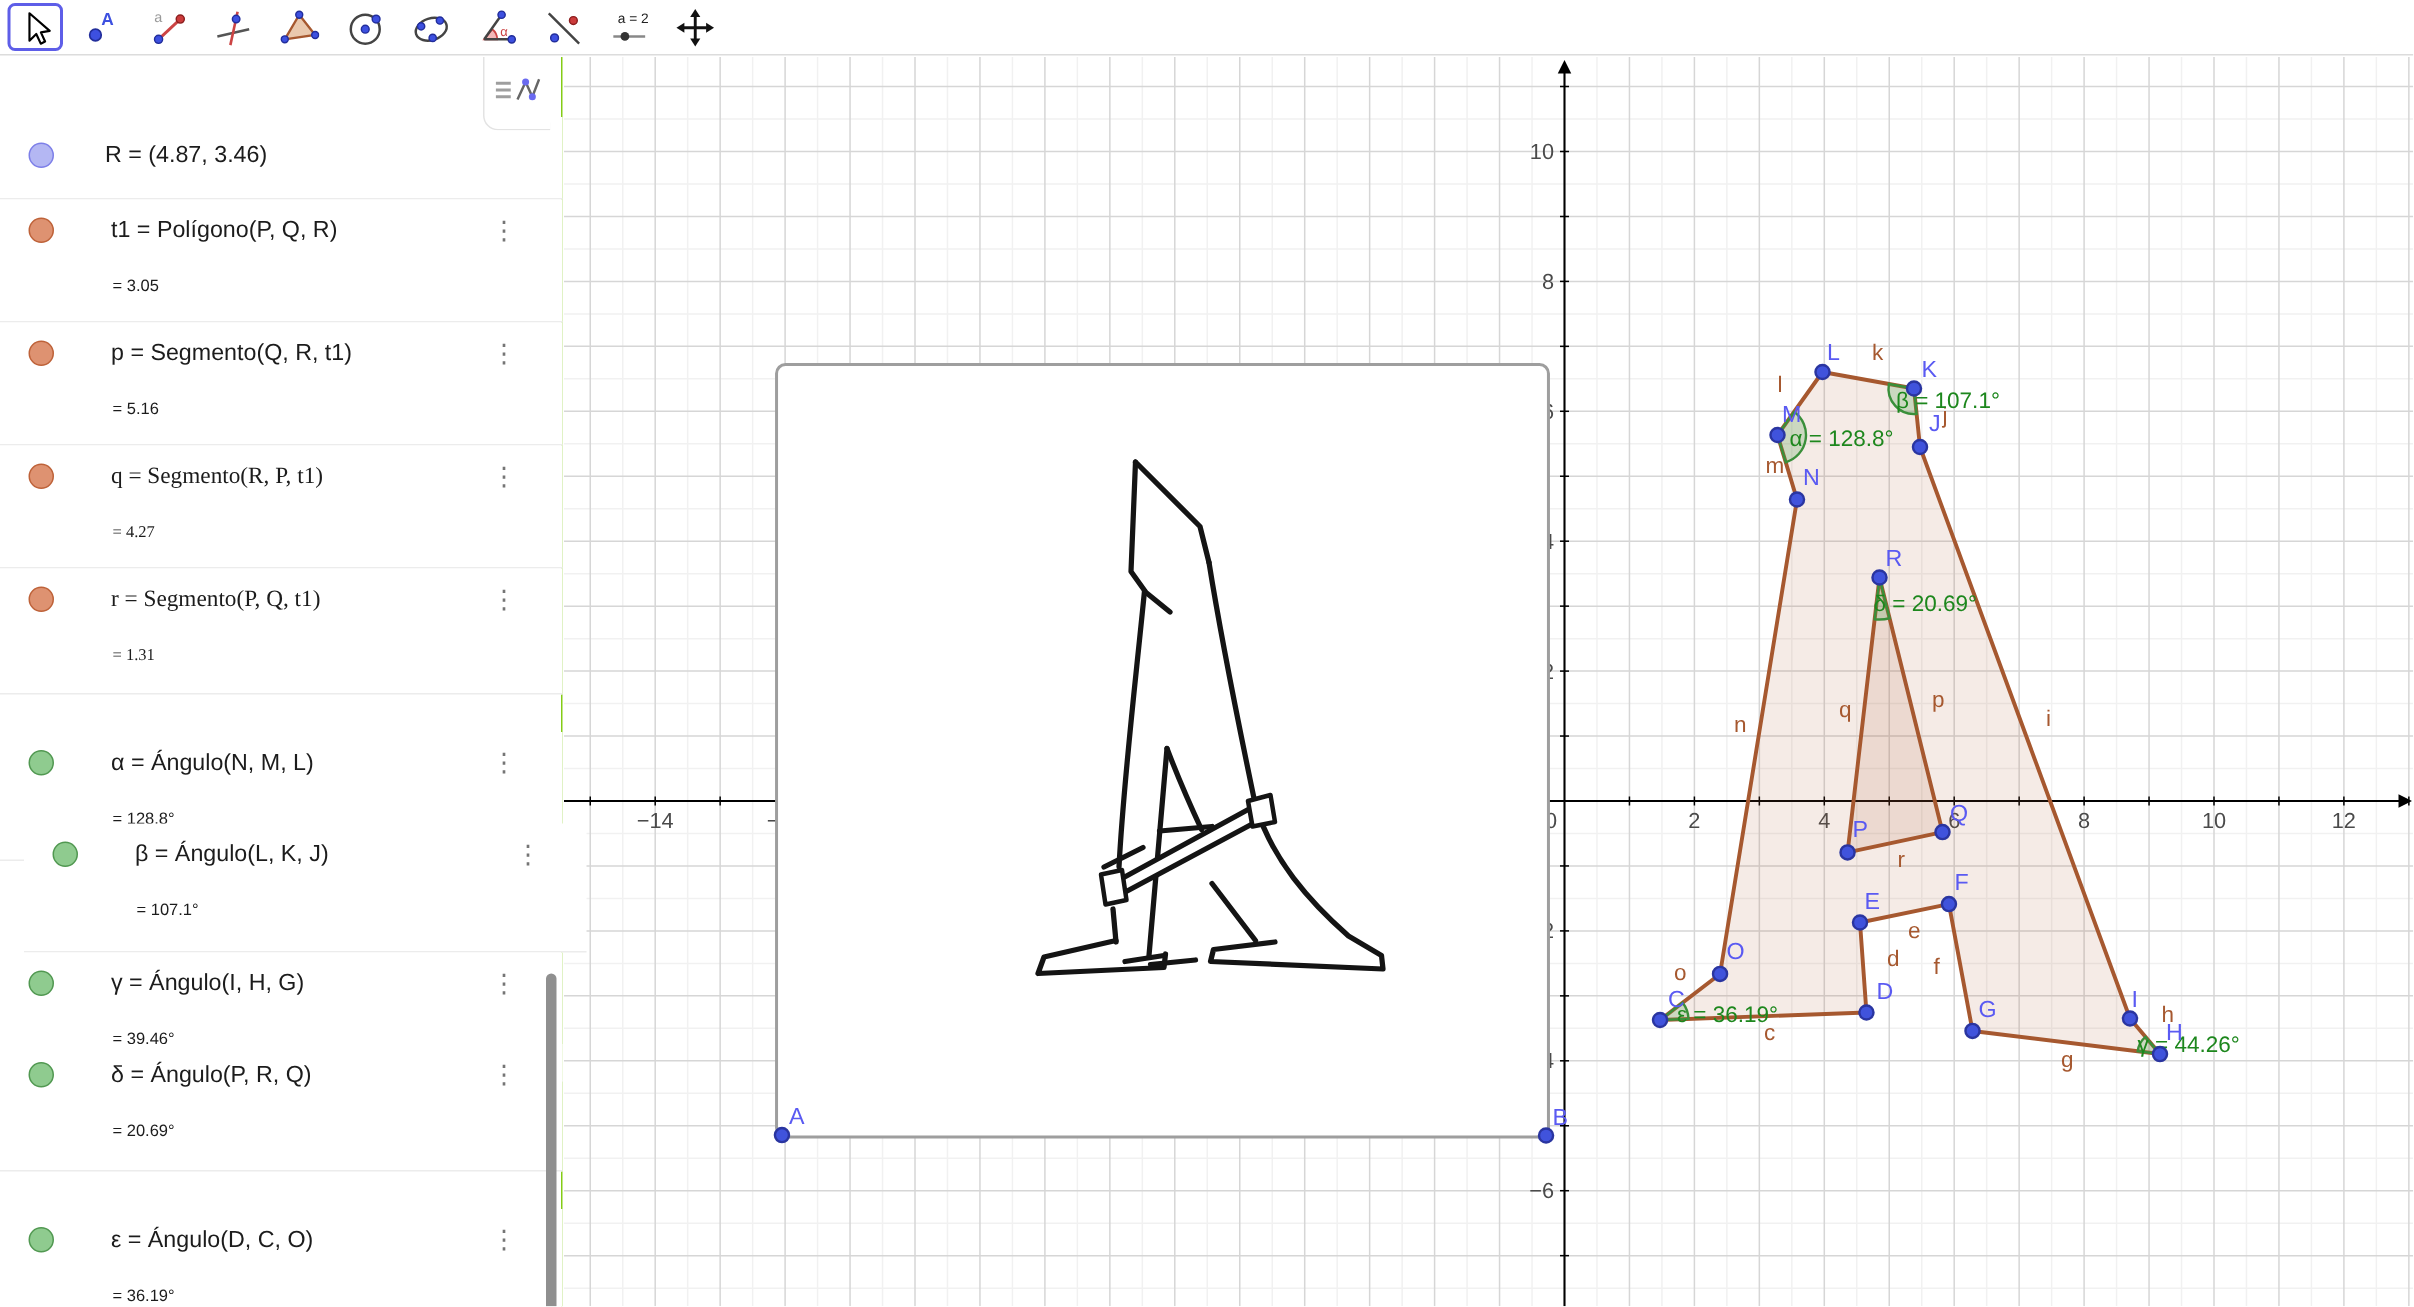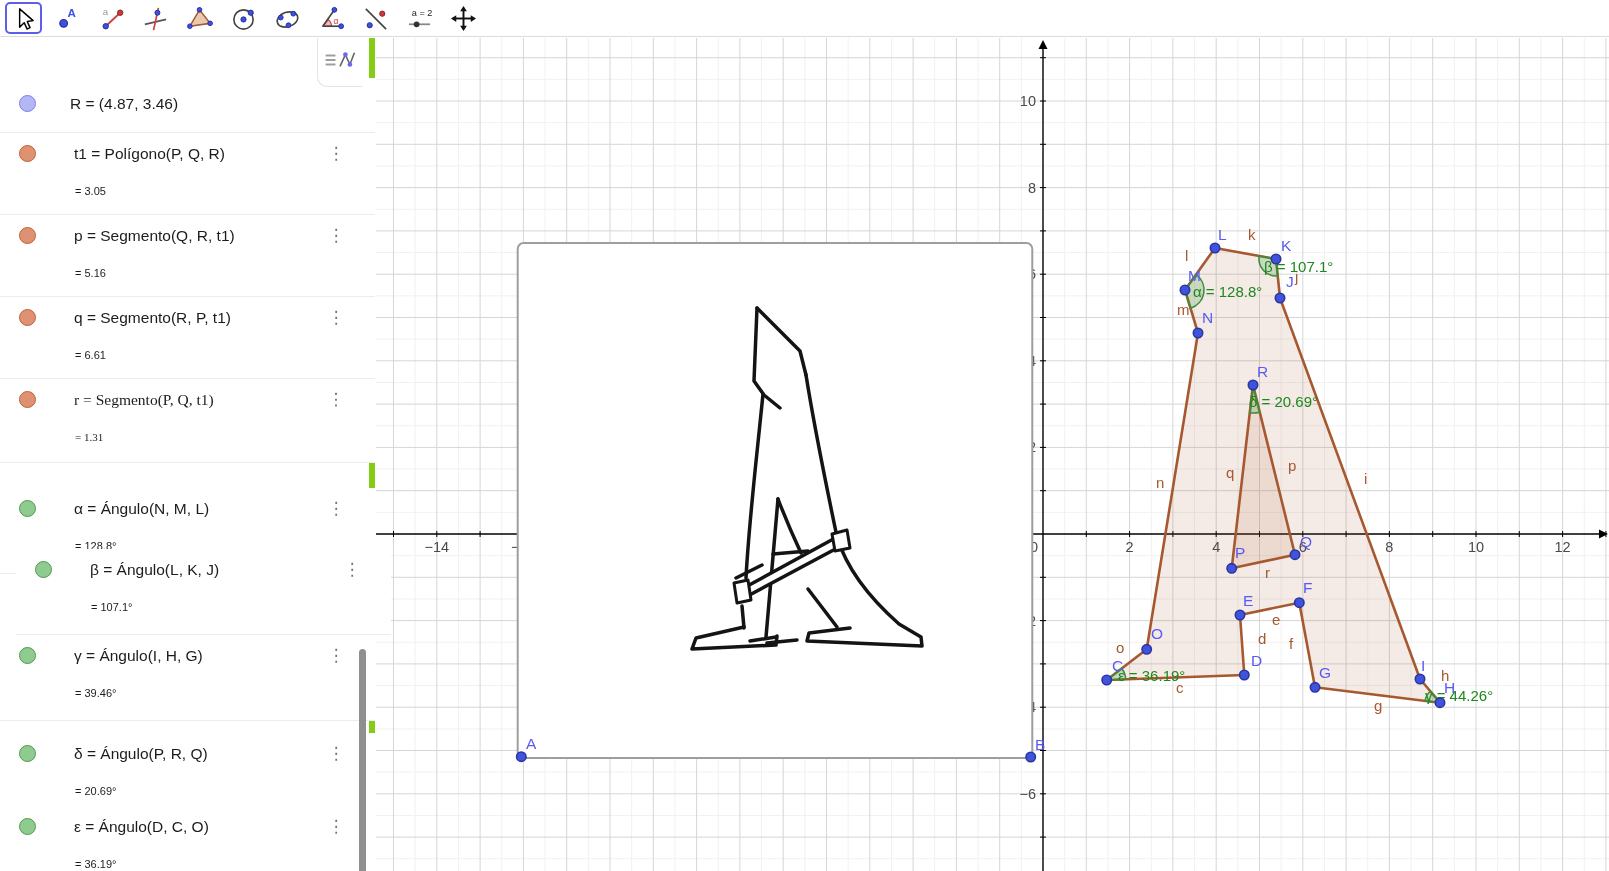--- a/index.html
+++ b/index.html
@@ -8,21 +8,21 @@
   
   .toolbar{position:absolute;top:0;left:0;width:100%;height:37px;background:#fff;
            border-bottom:1px solid #dcdcdc;display:flex;align-items:center;gap:7px;
            padding-left:5px;box-sizing:border-box;z-index:6;}
   .tool{width:37px;height:32px;border-radius:5px;background:#fff;border:2px solid transparent;
         display:flex;align-items:center;justify-content:center;box-sizing:border-box;cursor:pointer;}
   .tool.selected{border-color:#5E5EE8;}
   .tool svg{width:27px;height:27px;display:block;}
   
   .panel{position:absolute;top:38px;left:0;width:375px;bottom:0;background:#fff;
-         border-right:6px solid #84cc16;box-sizing:border-box;z-index:4;}
+         border-right:1px solid #84cc16;box-sizing:border-box;z-index:4;}
   .alg-row{position:absolute;left:0;width:375px;border-bottom:1px solid #ececec;box-sizing:border-box;background:#fff;}
   .alg-dot{position:absolute;left:19px;top:12px;width:17px;height:17px;border-radius:50%;box-sizing:border-box;cursor:pointer;}
   .dot-blue{background:#b4b7f3;border:1.6px solid #7d7fe8;}
   .dot-brown{background:#de9271;border:1.6px solid #be6239;}
   .dot-green{background:#8fcb8f;border:1.6px solid #519851;}
   .alg-def{position:absolute;left:74px;top:10px;height:22px;line-height:22px;font-size:15.5px;white-space:nowrap;}
   .alg-val{position:absolute;left:75px;top:47px;height:22px;line-height:22px;font-size:11px;white-space:nowrap;}
   .row-first .alg-def{left:70px;top:15px;}
   .row-first .alg-dot{top:17px;}
   .kebab{position:absolute;right:30px;top:10px;width:18px;height:22px;color:#757575;font-size:17px;
@@ -165,24 +165,24 @@
           <div class="alg-def">t1 = Polígono(P, Q, R)</div>
           <div class="alg-val">= 3.05</div>
           <div class="kebab">⋮</div>
         </div>
         <div class="alg-row" style="top: 177px; height: 82px;">
           <div class="alg-dot dot-brown"></div>
           <div class="alg-def">p = Segmento(Q, R, t1)</div>
           <div class="alg-val">= 5.16</div>
           <div class="kebab">⋮</div>
         </div>
-        <div class="alg-row" style="top: 259px; height: 82px;">
+        <div class="alg-row" style="top: 259px; height: 82px; font-family: Liberation Serif, serif;">
           <div class="alg-dot dot-brown"></div>
           <div class="alg-def">q = Segmento(R, P, t1)</div>
-          <div class="alg-val">= 6.61</div>
+          <div class="alg-val">= 4.27</div>
           <div class="kebab">⋮</div>
         </div>
         <div class="alg-row" style="top: 341px; height: 84px; font-family: Liberation Serif, serif;">
           <div class="alg-dot dot-brown"></div>
           <div class="alg-def">r = Segmento(P, Q, t1)</div>
           <div class="alg-val">= 1.31</div>
           <div class="kebab">⋮</div>
         </div>
         <div class="alg-row" style="top: 450px; height: 86px;">
           <div class="alg-dot dot-green"></div>
@@ -195,21 +195,21 @@
           <div class="alg-def">β = Ángulo(L, K, J)</div>
           <div class="alg-val">= 107.1°</div>
           <div class="kebab">⋮</div>
         </div>
         <div class="alg-row" style="top: 597px; height: 86px;">
           <div class="alg-dot dot-green"></div>
           <div class="alg-def">γ = Ángulo(I, H, G)</div>
           <div class="alg-val">= 39.46°</div>
           <div class="kebab">⋮</div>
         </div>
-        <div class="alg-row" style="top: 695px; height: 85px;">
+        <div class="alg-row" style="top: 658px; height: 85px;">
           <div class="alg-dot dot-green"></div>
           <div class="alg-def">δ = Ángulo(P, R, Q)</div>
           <div class="alg-val">= 20.69°</div>
           <div class="kebab">⋮</div>
         </div>
         <div class="alg-row" style="top: 768px; height: 85px;">
           <div class="alg-dot dot-green"></div>
           <div class="alg-def">ε = Ángulo(D, C, O)</div>
           <div class="alg-val">= 36.19°</div>
           <div class="kebab">⋮</div>

